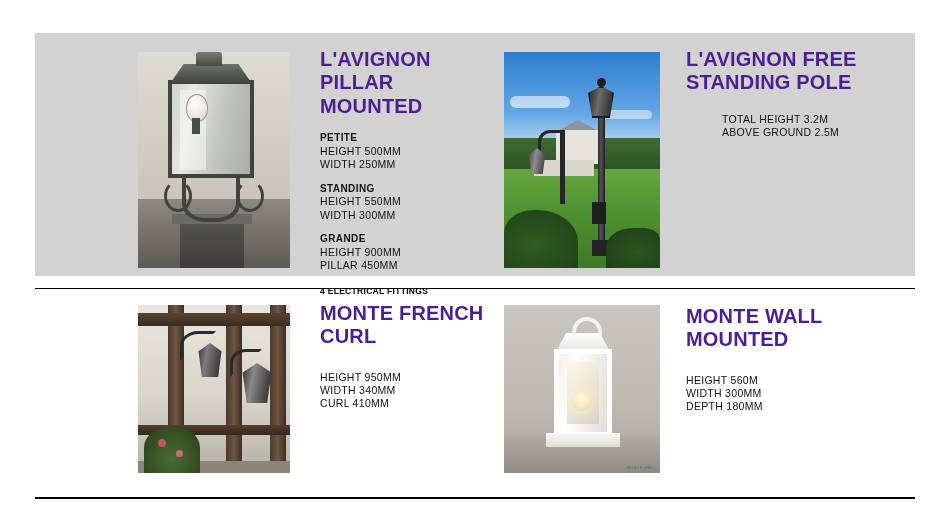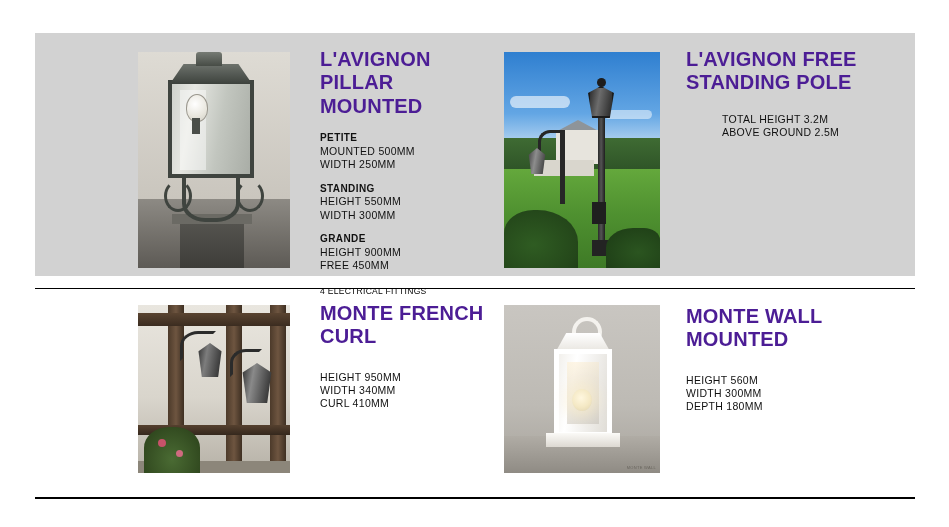--- a/index.html
+++ b/index.html
@@ -85,21 +85,21 @@
     font-size: 10px;
     letter-spacing: 0.4px;
   }
   .spec-line {
     font-size: 10.5px;
     letter-spacing: 0.3px;
   }
   .footnote {
     margin-top: 14px;
     font-size: 8.5px;
-    font-weight: normal;
+    font-weight: bold;
     letter-spacing: 0.3px;
   }
 
   
   #photo1 { left: 138px; top: 52px; width: 152px; height: 216px; }
   .p1-bg {
     position: absolute; inset: 0;
     background: linear-gradient(160deg,#d8d5cf 0%, #cfccc5 40%, #b9b5ad 100%);
   }
   .p1-wall {
@@ -383,32 +383,32 @@
       <div class="p1-bulb-stem"></div>
       <div class="p1-roof"></div>
       <div class="p1-cap"></div>
     </div>
 
     <div class="text-col" style="left:320px; top:48px; width:175px;">
       <h2 class="title">L'AVIGNON PILLAR MOUNTED</h2>
       <div class="specs">
         <div class="spec-group">
           <div class="spec-head">PETITE</div>
-          <div class="spec-line">MOUNTED 500MM</div>
+          <div class="spec-line">HEIGHT 500MM</div>
           <div class="spec-line">WIDTH 250MM</div>
         </div>
         <div class="spec-group">
           <div class="spec-head">STANDING</div>
           <div class="spec-line">HEIGHT 550MM</div>
           <div class="spec-line">WIDTH 300MM</div>
         </div>
         <div class="spec-group">
           <div class="spec-head">GRANDE</div>
           <div class="spec-line">HEIGHT 900MM</div>
-          <div class="spec-line">FREE 450MM</div>
+          <div class="spec-line">PILLAR 450MM</div>
         </div>
       </div>
       <div class="footnote">4 ELECTRICAL FITTINGS</div>
     </div>
   </div>
 
   <div class="item">
     <div class="photo" id="photo2">
       <div class="p2-sky"></div>
       <div class="p2-cloud"></div>

